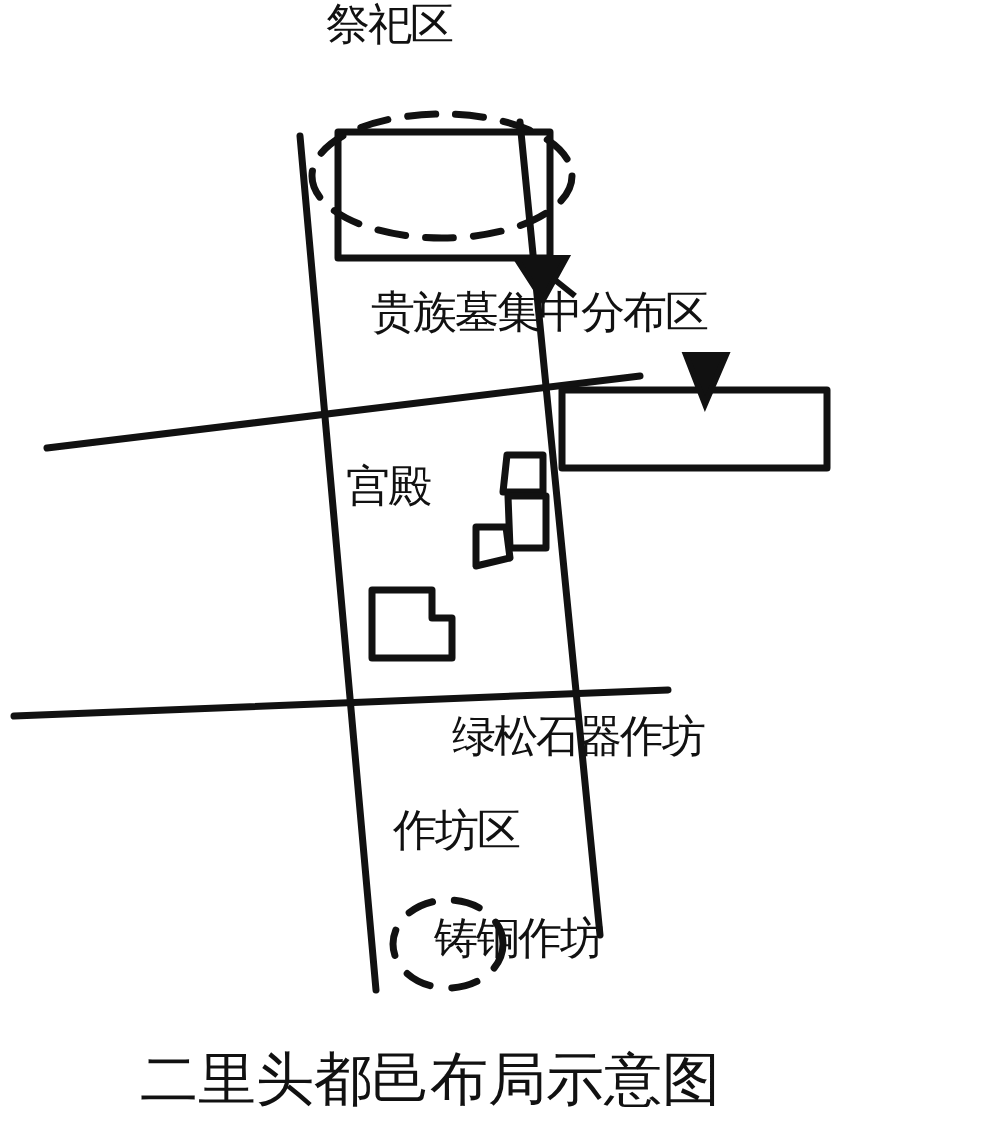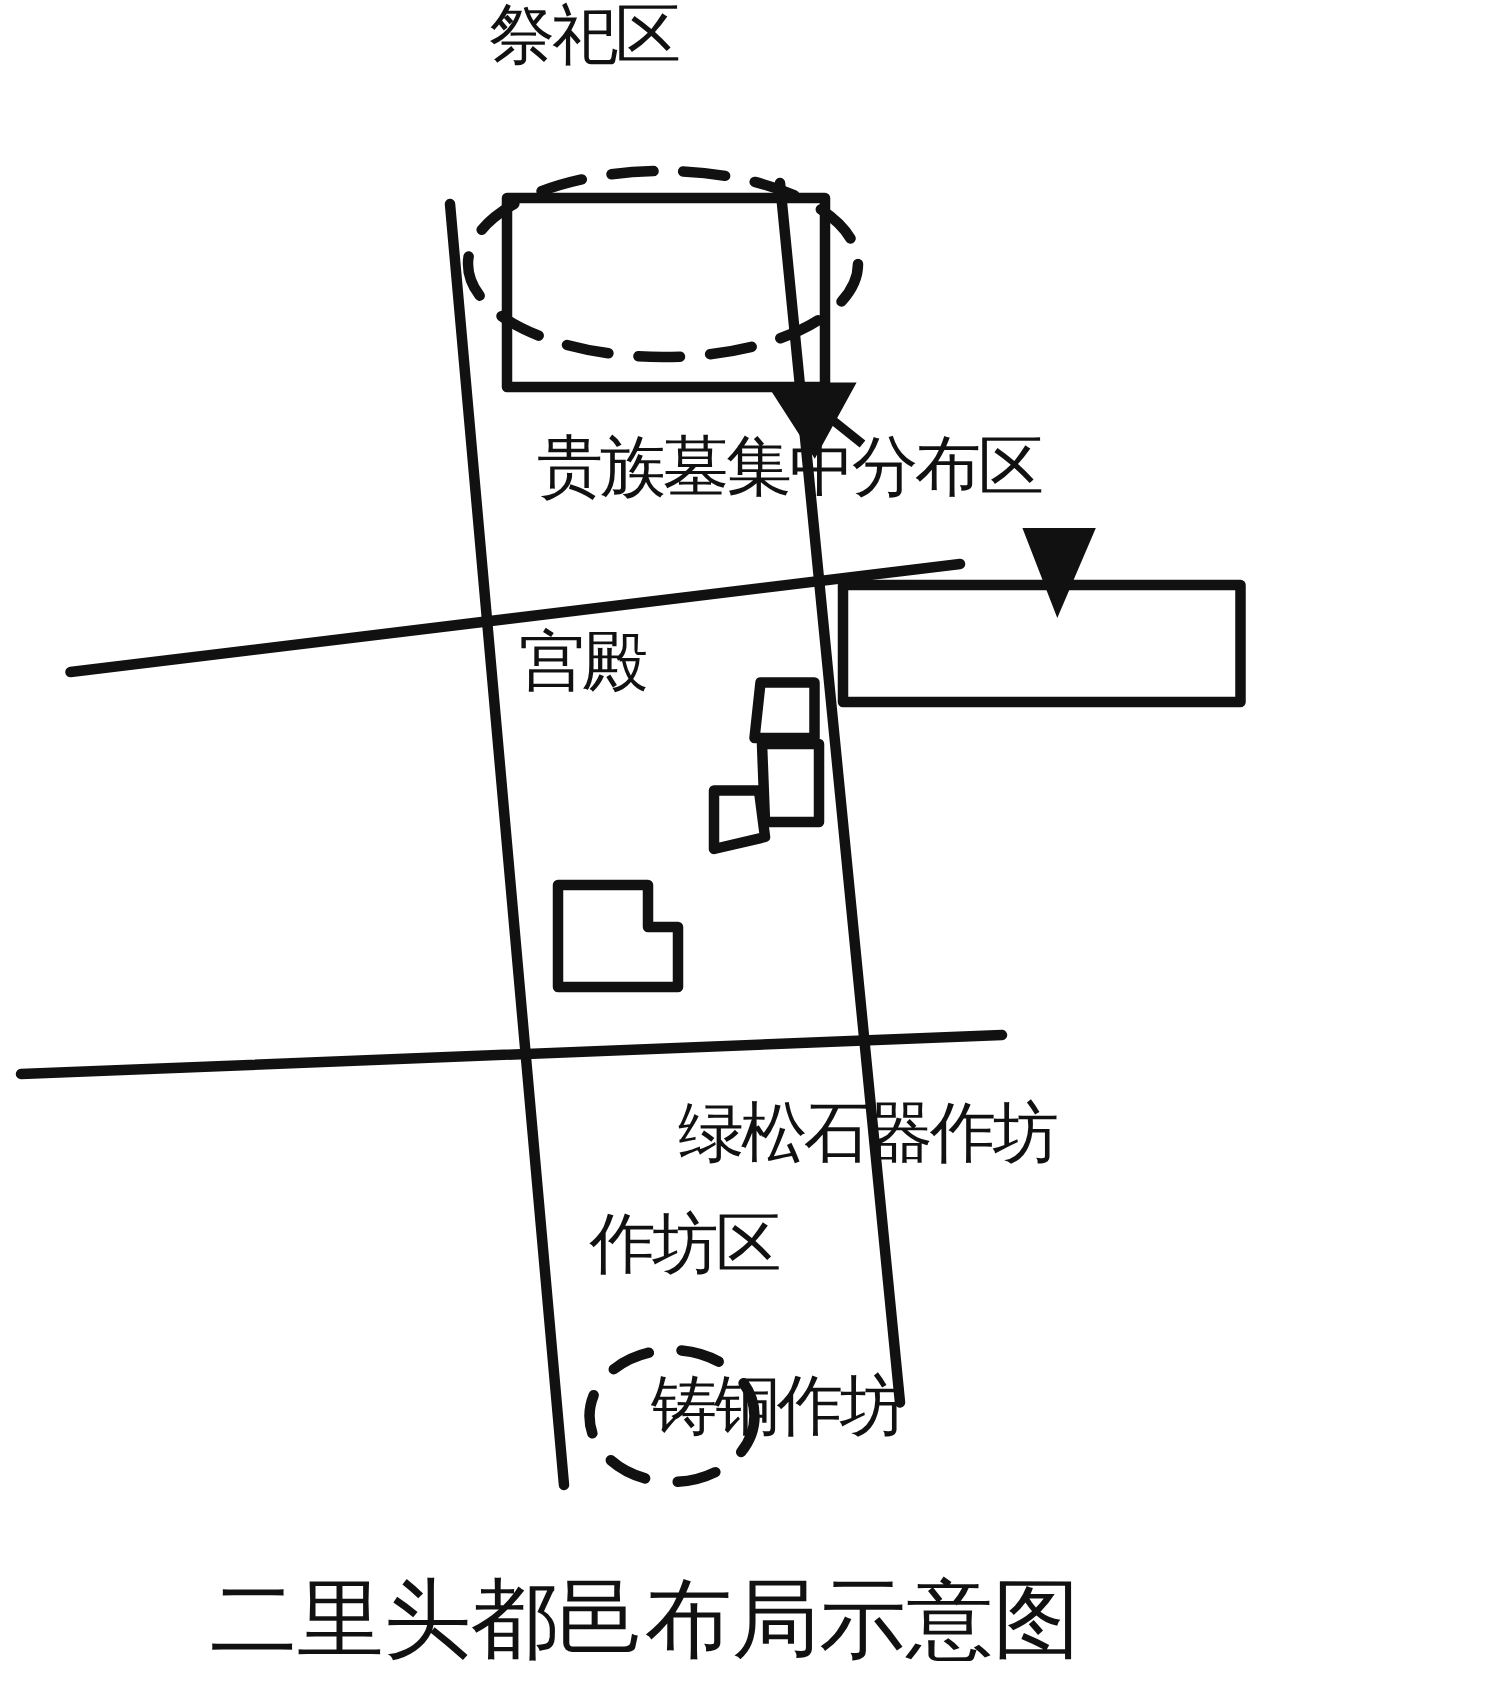--- a/index.html
+++ b/index.html
@@ -42,18 +42,18 @@
   </g>
 
   <g fill="#111111" stroke="#111111" stroke-width="6">
     <line x1="555" y1="280" x2="575" y2="296"></line>
     <path d="M516 258 L566 258 L543 300 Z"></path>
     <path d="M686 355 L726 355 L705 404 Z"></path>
   </g>
 </svg>
 
 <div class="lbl big" style="left:326px; top:2px;">祭祀区</div>
-<div class="lbl big" style="left:358px; top:290px;">贵族墓集中分布区</div>
-<div class="lbl big" style="left:346px; top:420px;">宫殿</div>
-<div class="lbl big" style="left:452px; top:714px;margin-top:20px;">绿松石器作坊</div>
+<div class="lbl big" style="left:371px; top:290px;">贵族墓集中分布区</div>
+<div class="lbl big" style="left:346px; top:464px;">宫殿</div>
+<div class="lbl big" style="left:452px; top:714px;">绿松石器作坊</div>
 <div class="lbl big" style="left:393px; top:808px;">作坊区</div>
 <div class="lbl big" style="left:398px; top:916px;padding-left:36px;">铸铜作坊</div>
 <div class="lbl title" style="left:140px; top:1050px;text-align:center;">二里头都邑布局示意图</div>
 
 </body></html>

